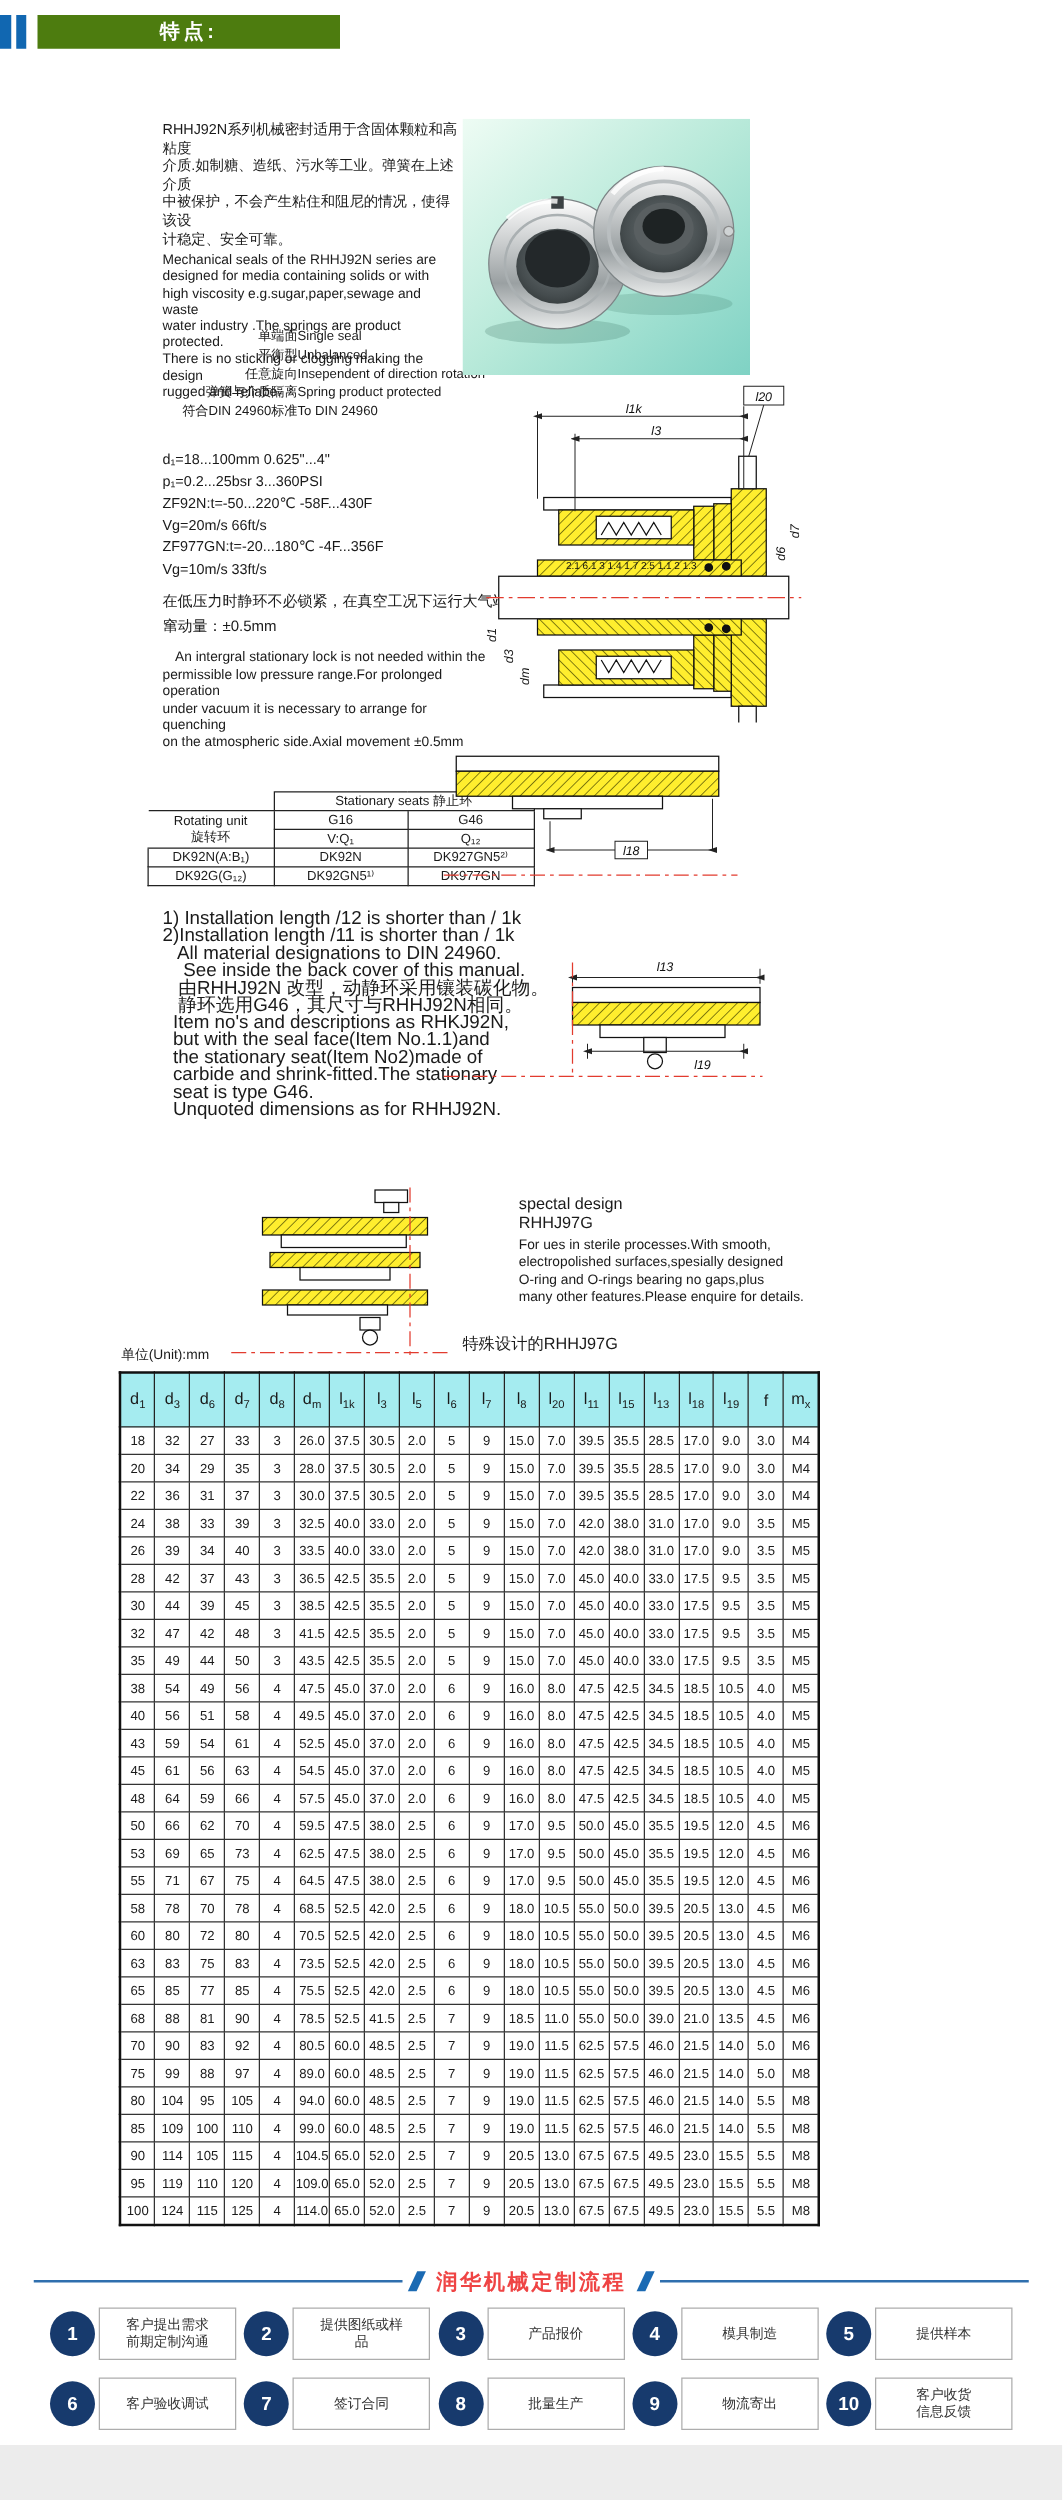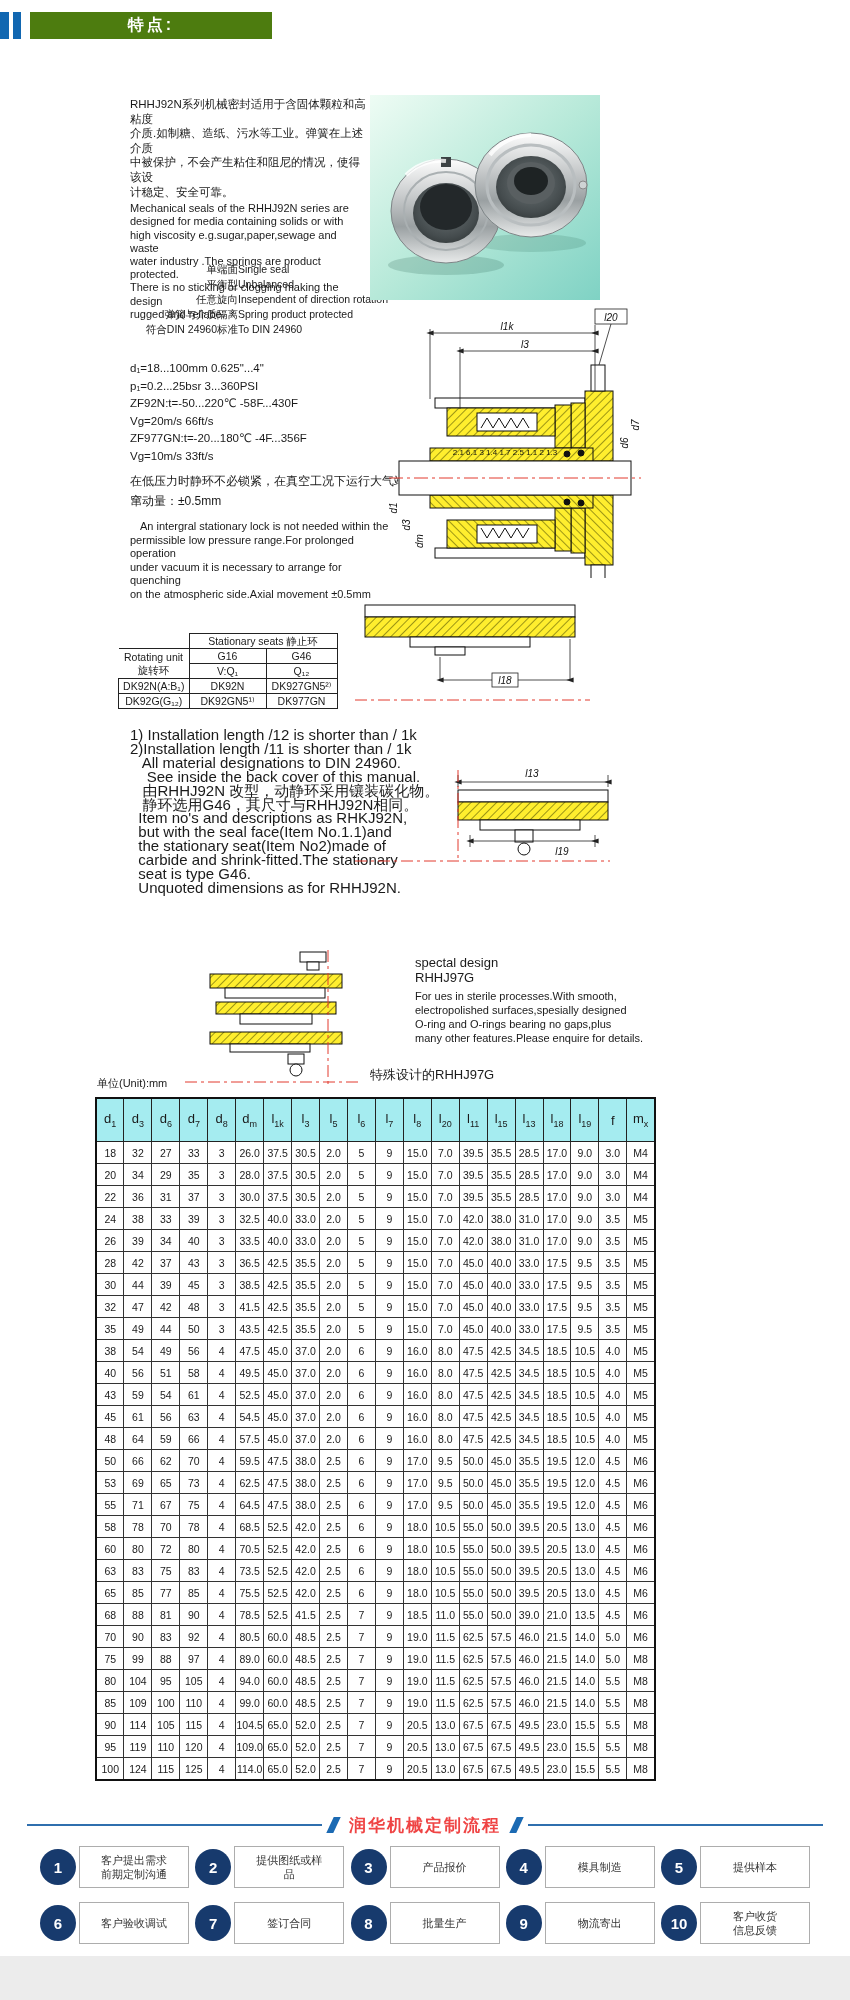--- a/index.html
+++ b/index.html
@@ -25,21 +25,21 @@
   
   .specs{position:absolute;left:130px;top:360px;}
   .specs div{font-size:11.5px;line-height:17.6px;}
   .cn-note{position:absolute;left:130px;top:471px;width:250px;}
   .cn-note div{font-size:12px;line-height:20px;white-space:nowrap;}
   .en-note{position:absolute;left:130px;top:520px;width:260px;}
   .en-note div{font-size:11px;line-height:13.6px;}
   .en-note div:first-child{text-indent:10px;}
   
   .seats{position:absolute;left:118px;top:633px;border-collapse:collapse;font-size:10.5px;}
-  .seats td,.seats th{border:1px solid #222;text-align:center;padding:0 2px;height:14px;
+  .seats td,.seats th{border:1px solid #222;text-align:center;padding:0 17px;height:14px;
                       line-height:13px;font-weight:normal;margin-top:46px;}
   .seats .c0{width:66px;} .seats .c1{width:72px;} .seats .c2{width:66px;}
   .seats .nob{border:none;border-right:1px solid #222;border-bottom:1px solid #222;}
   .seats .open{border-left:none;}
   
   .notes{position:absolute;left:130px;top:728px;}
   .notes div{font-size:15px;line-height:13.9px;white-space:pre;}
   
   .drawing1{position:absolute;left:385px;top:303px;width:260px;height:275px;}
   .drawing2{position:absolute;left:340px;top:585px;width:275px;height:280px;}

